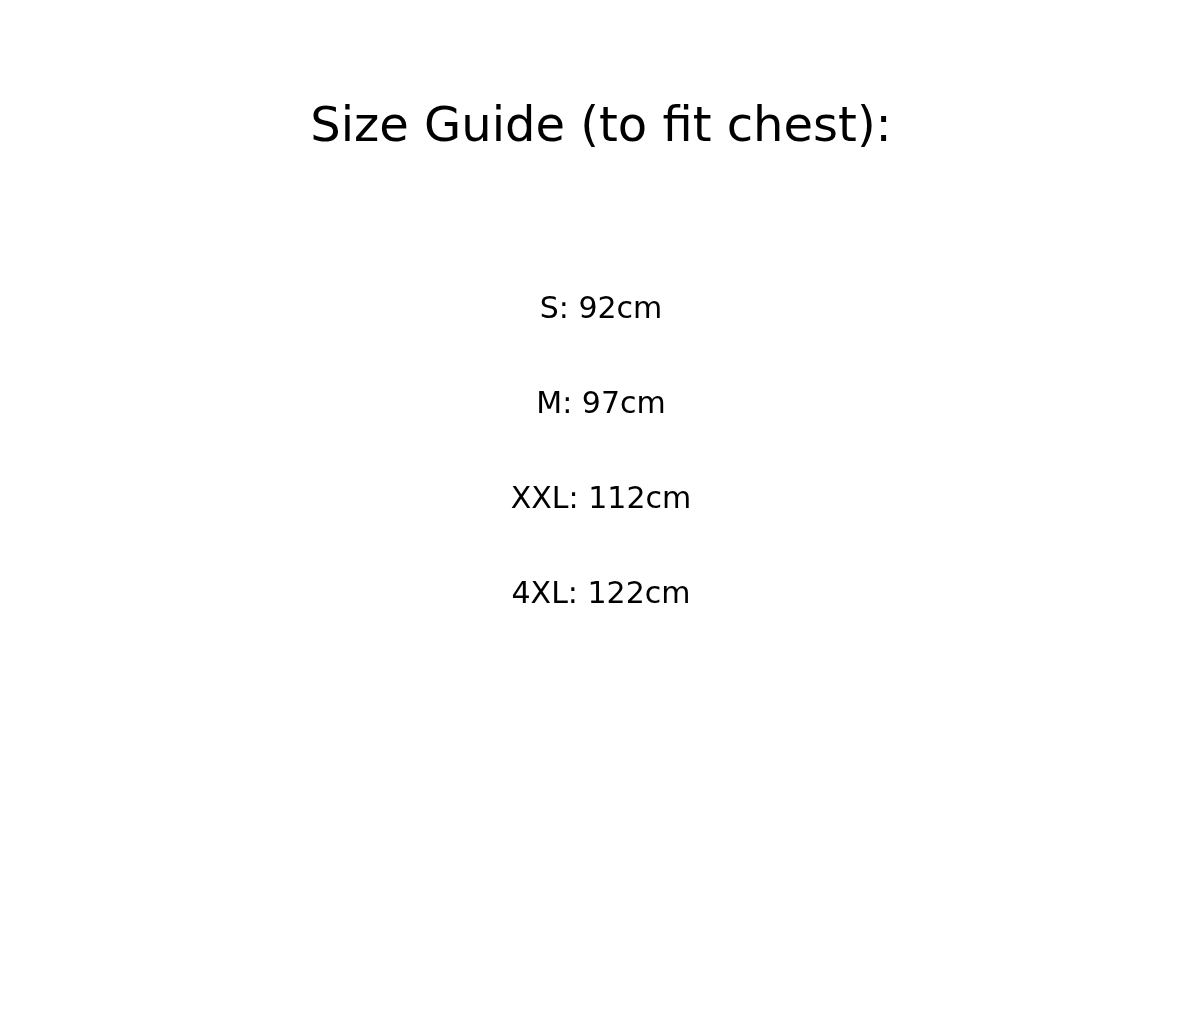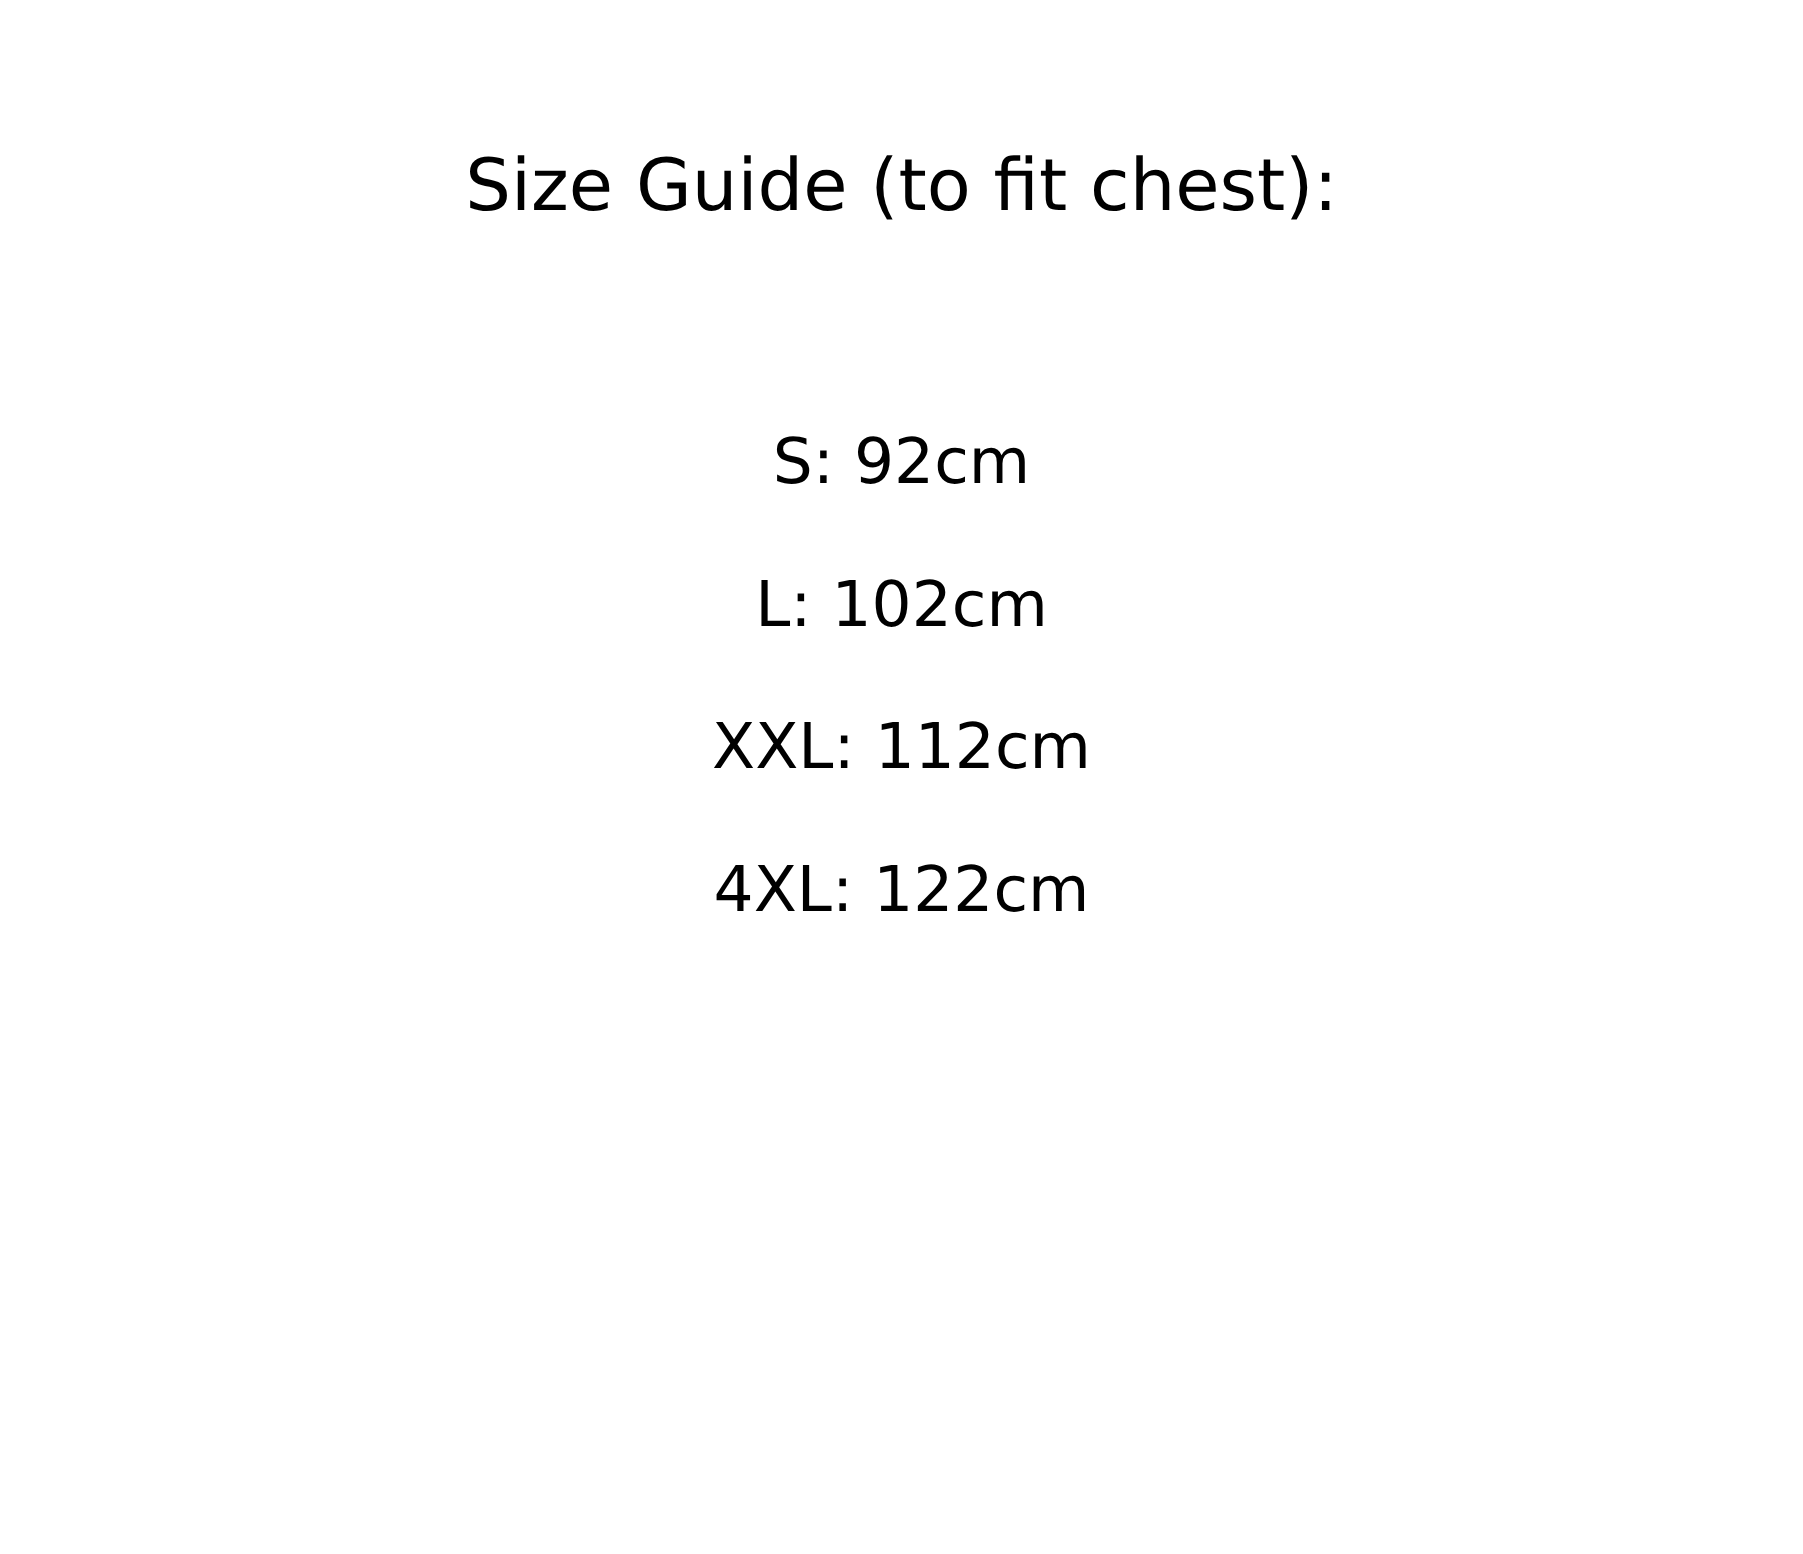--- a/index.html
+++ b/index.html
@@ -33,35 +33,35 @@
     color: #000000;
   }
   .size-list {
     margin-top: 106px;
     display: flex;
     flex-direction: column;
     align-items: center;
     gap: 0px;
   }
   .size-row {
-    font-size: 42px;
+    font-size: 30px;
     font-weight: 400;
     line-height: 95px;
     text-align: center;
     color: #000000;
     white-space: nowrap;
   }
 </style>
 </head>
 <body>
 
 <div class="page">
 
   <div class="size-guide-title">Size Guide (to fit chest):</div>
 
   <div class="size-list">
     <div class="size-row">S: 92cm</div>
-    <div class="size-row">L: 102cm</div>
+    <div class="size-row">M: 97cm</div>
     <div class="size-row">XXL: 112cm</div>
     <div class="size-row">4XL: 122cm</div>
   </div>
 
 </div>
 
 </body></html>

